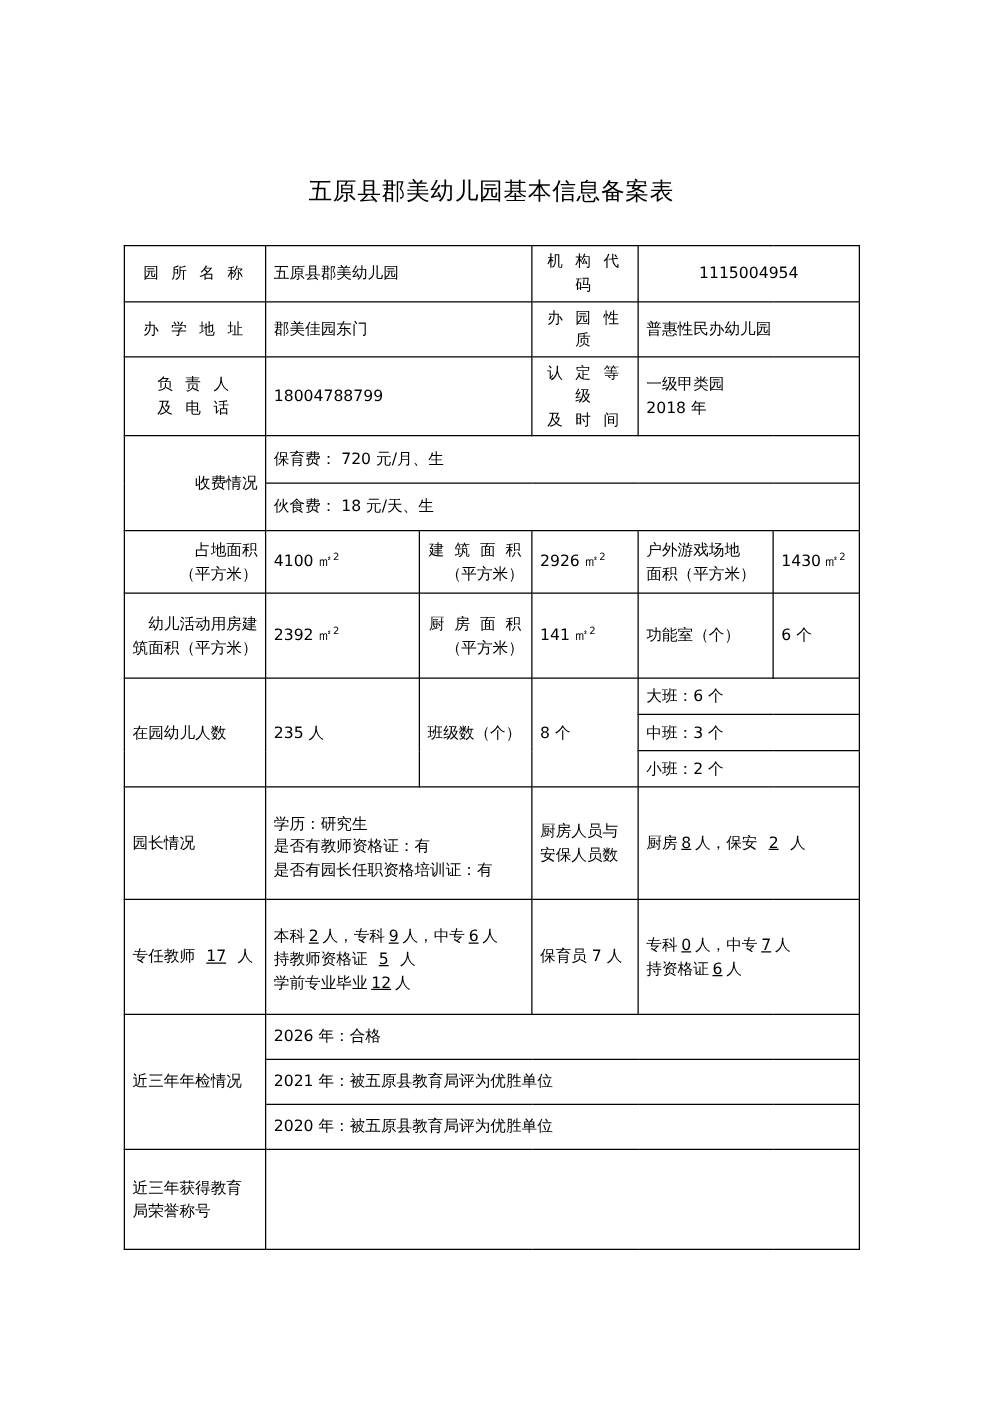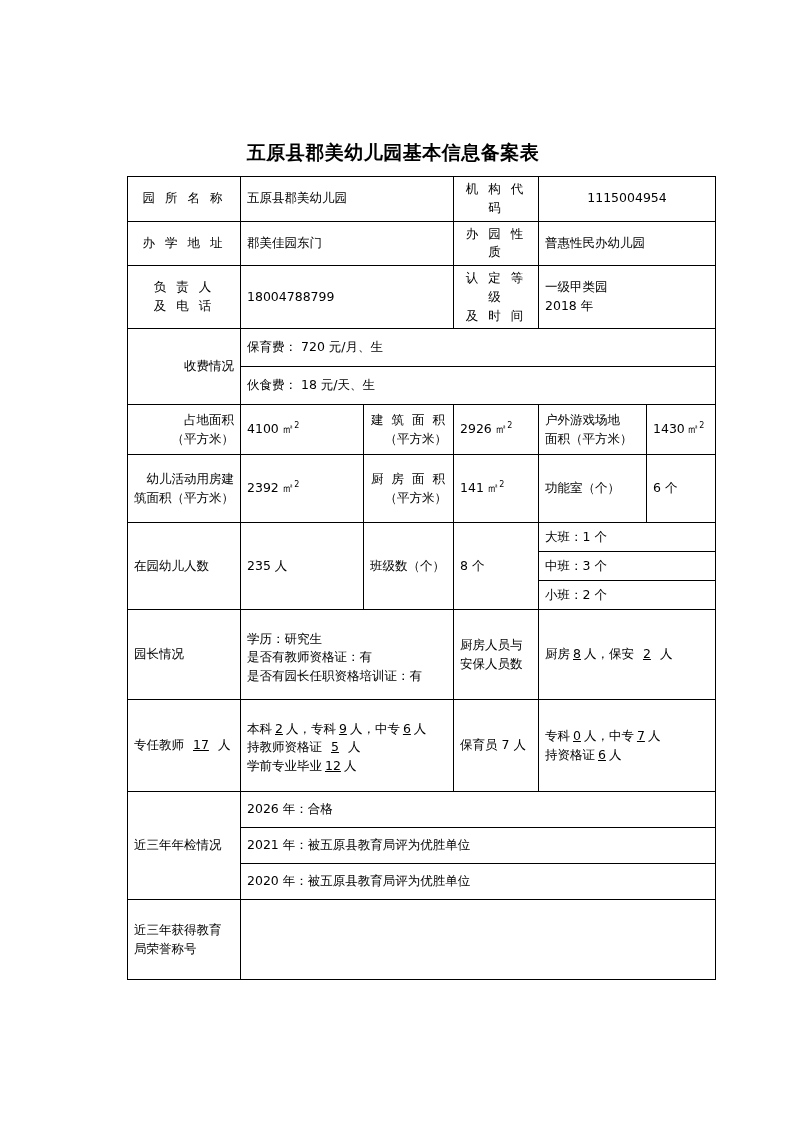--- a/index.html
+++ b/index.html
@@ -22,32 +22,31 @@
     width: 793px;
     height: 1122px;
   }
   .doc-title {
     position: absolute;
     left: 99px;
     top: 140px;
     width: 588px;
     text-align: center;
     font-size: 19px;
-    font-weight: bold;
+    font-weight: normal;
     letter-spacing: 0.5px;
     font-family: "DejaVu Sans", "Liberation Sans", sans-serif;
   }
   table.form {
     position: absolute;
     left: 99px;
-    top: 176px;
+    top: 196px;
     width: 588px;
     border-collapse: collapse;
     table-layout: fixed;
-    margin-left: 28px;
   }
   table.form td {
     border: 1px solid #000000;
     font-size: 12.5px;
     line-height: 1.5;
     padding: 3px 6px;
     vertical-align: middle;
     word-break: break-all;
   }
   .lbl {
@@ -185,21 +184,21 @@
         </td>
         <td class="ctr">功能室（个）</td>
         <td class="ctr">6 个</td>
       </tr>
 
       <tr style="height:29px">
         <td class="ctr" rowspan="3">在园幼儿人数</td>
         <td class="ctr" rowspan="3">235 人</td>
         <td class="ctr" rowspan="3">班级数（个）</td>
         <td class="ctr" rowspan="3">8 个</td>
-        <td class="lft" colspan="2">大班：1 个</td>
+        <td class="lft" colspan="2">大班：6 个</td>
       </tr>
       <tr style="height:29px">
         <td class="lft" colspan="2">中班：3 个</td>
       </tr>
       <tr style="height:29px">
         <td class="lft" colspan="2">小班：2 个</td>
       </tr>
 
       <tr style="height:90px">
         <td class="ctr">园长情况</td>

